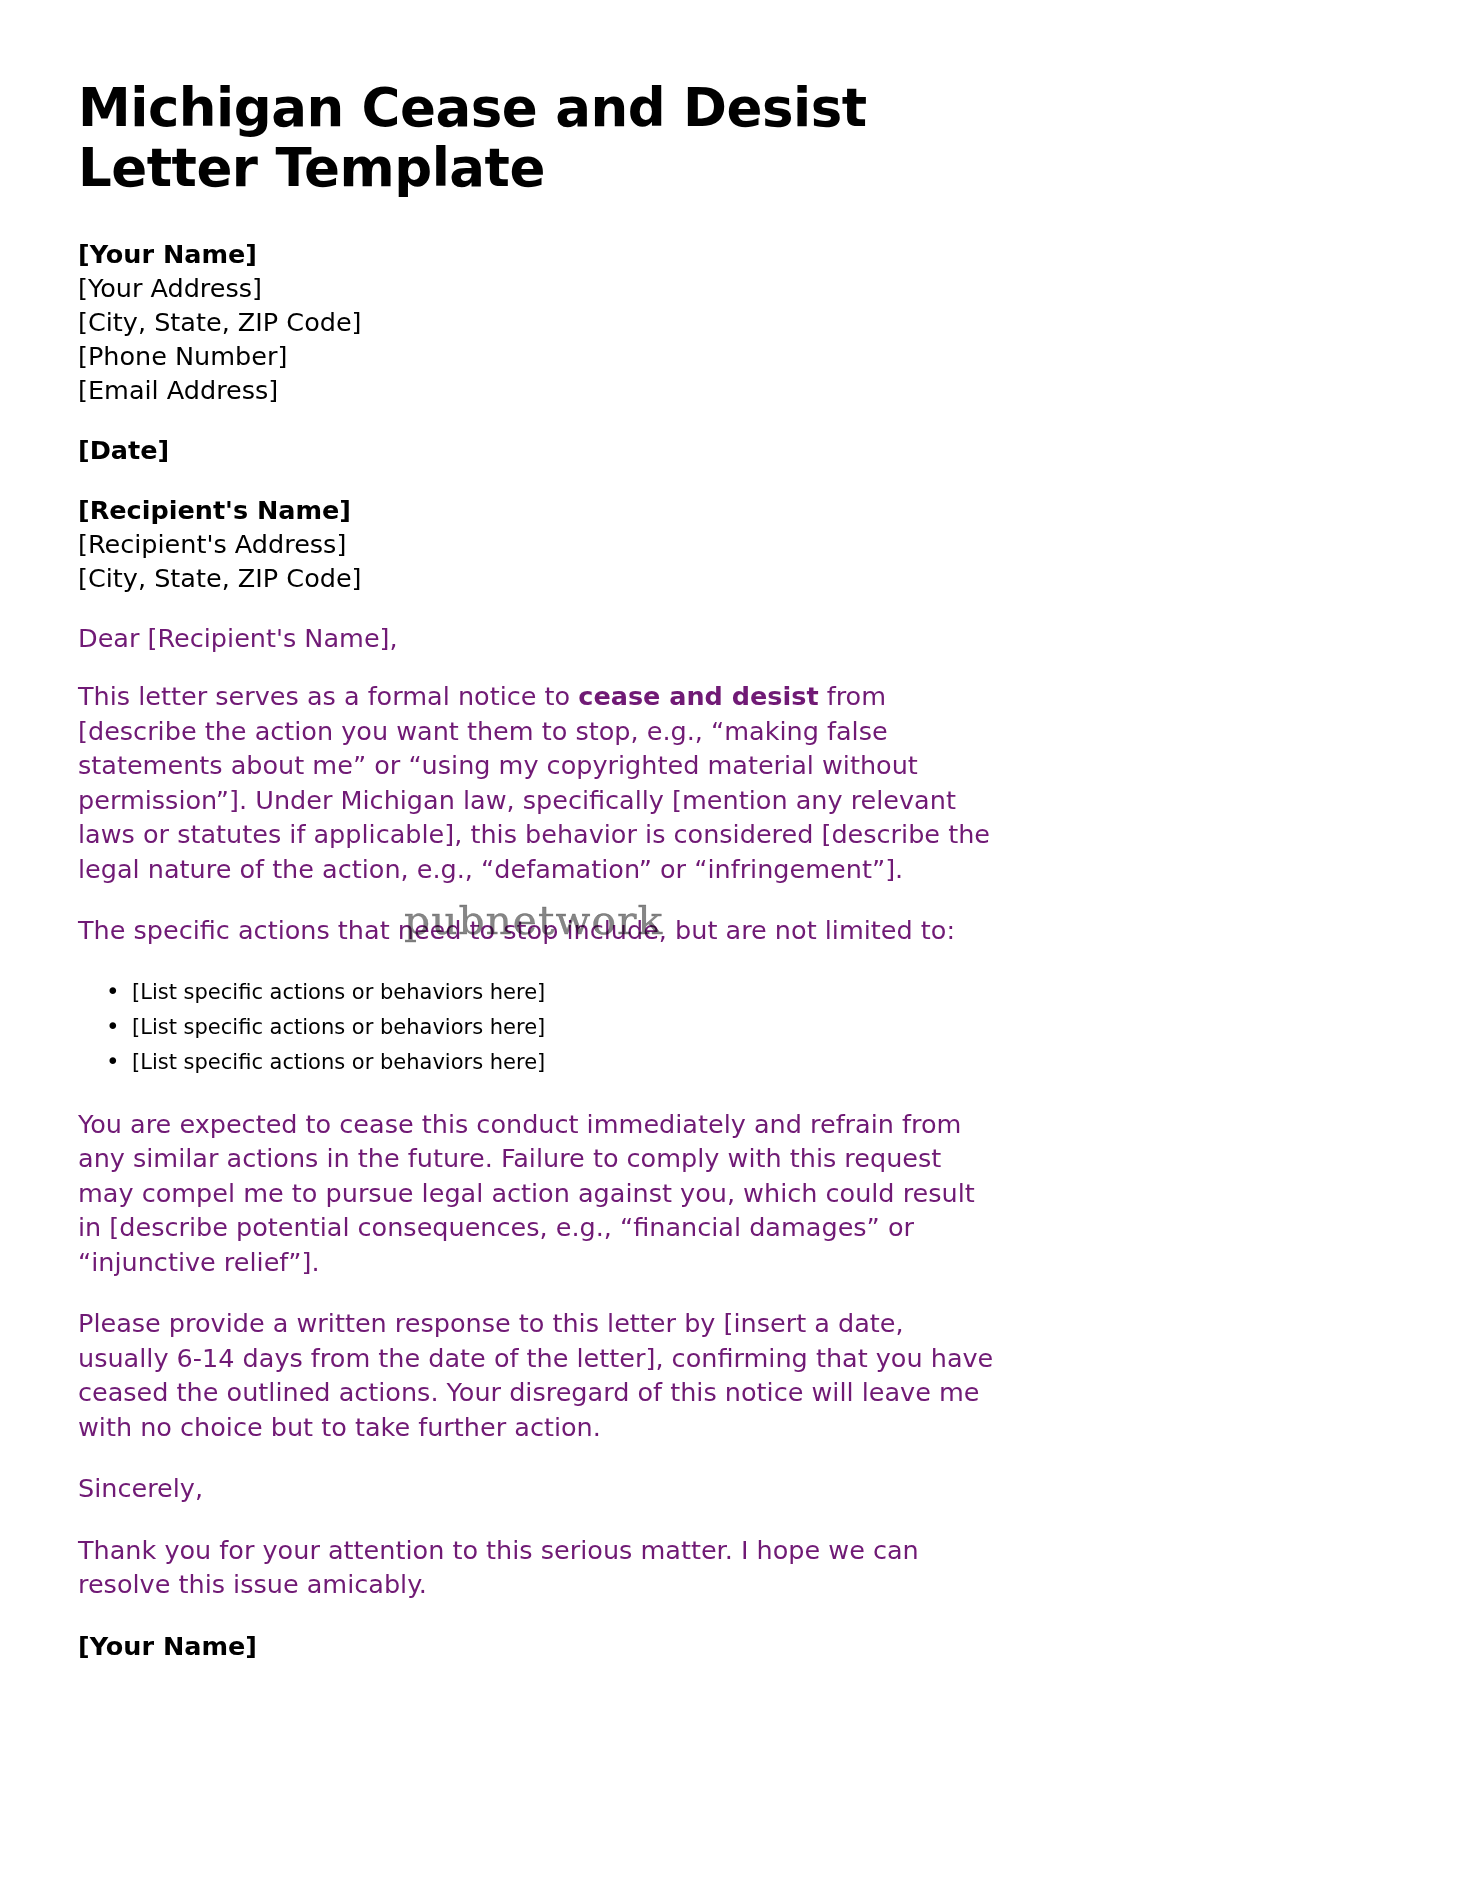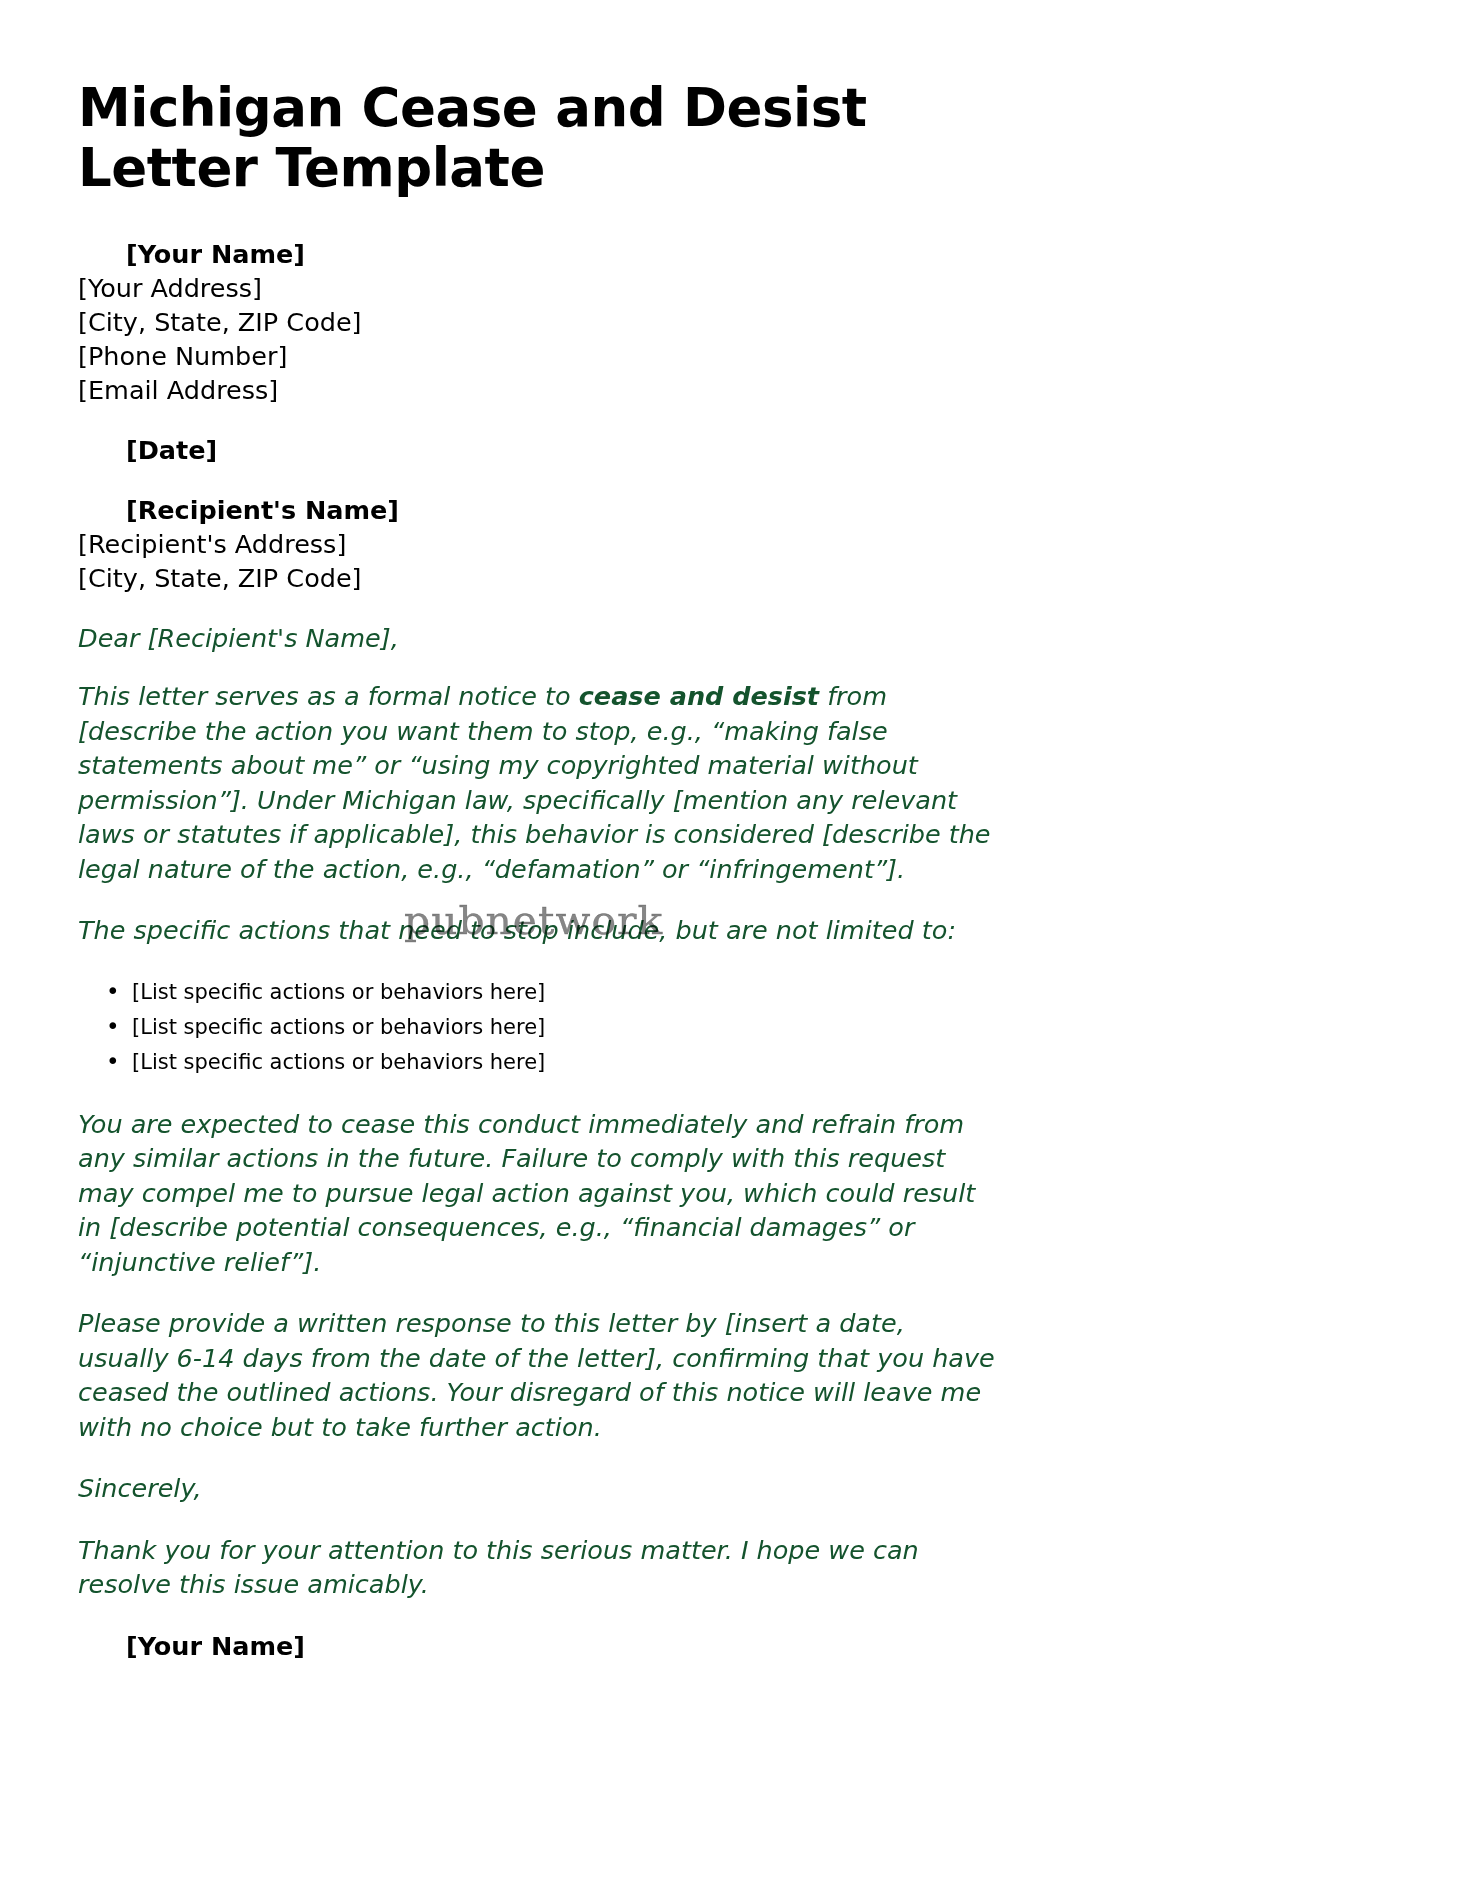--- a/index.html
+++ b/index.html
@@ -42,31 +42,29 @@
 
   .line {
     font-size: 25.5px;
     line-height: 34px;
     color: #000;
     white-space: nowrap;
   }
 
   .line.bold {
     font-weight: bold;
-    margin-left: 48px;
   }
 
   p.para {
     font-size: 25.5px;
     line-height: 34.5px;
     margin: 0 0 27px 0;
-    color: #14532d;
+    color: #701a75;
     max-width: 1098px;
     text-align: left;
-    font-style: italic;
   }
 
   p.para.tight {
     margin-bottom: 24px;
   }
 
   .strong-inline {
     font-weight: bold;
   }
 

